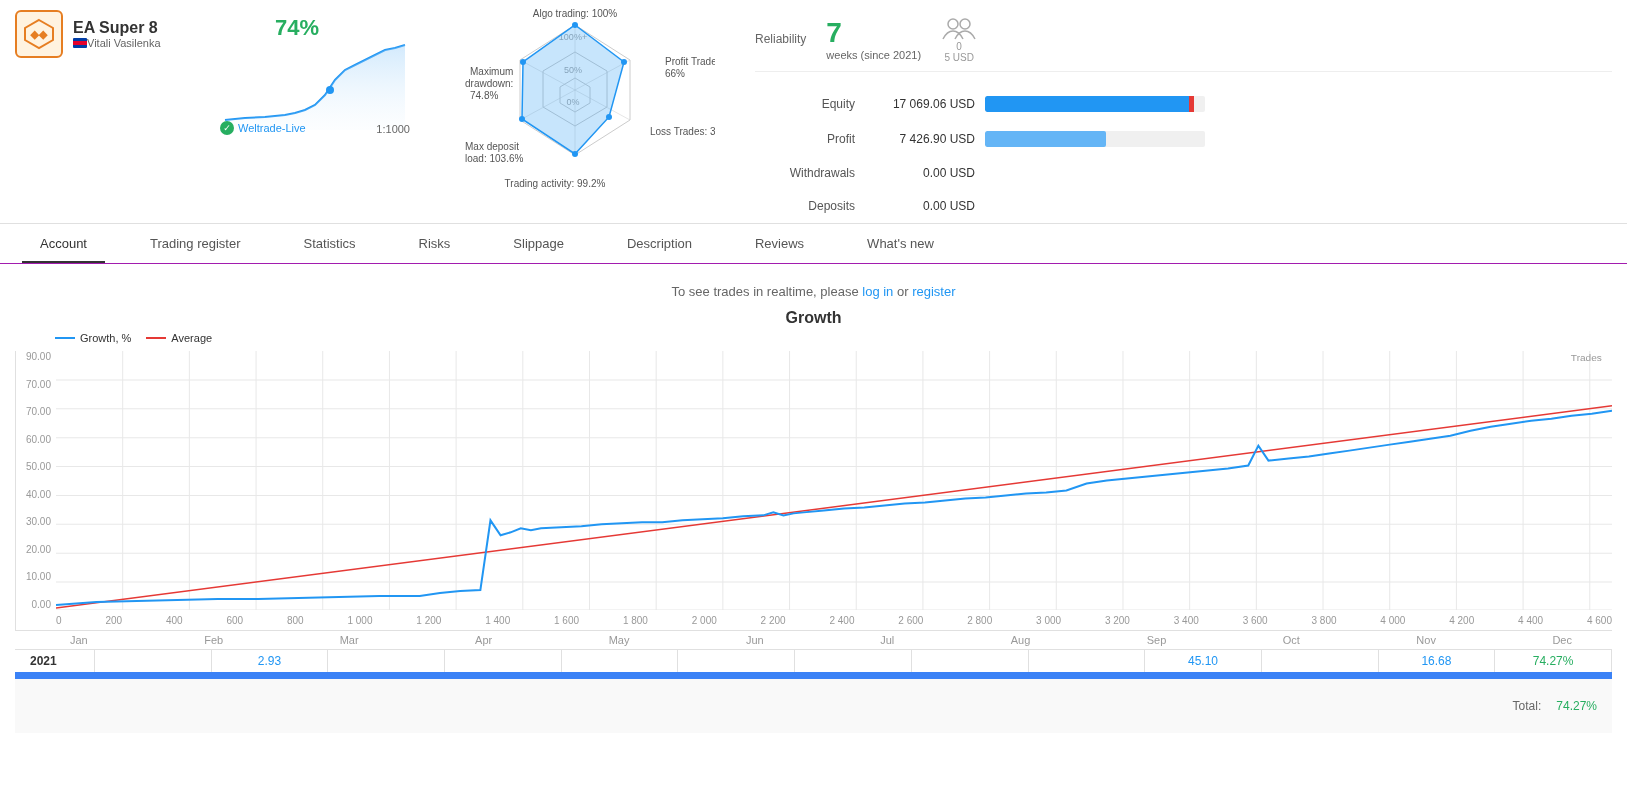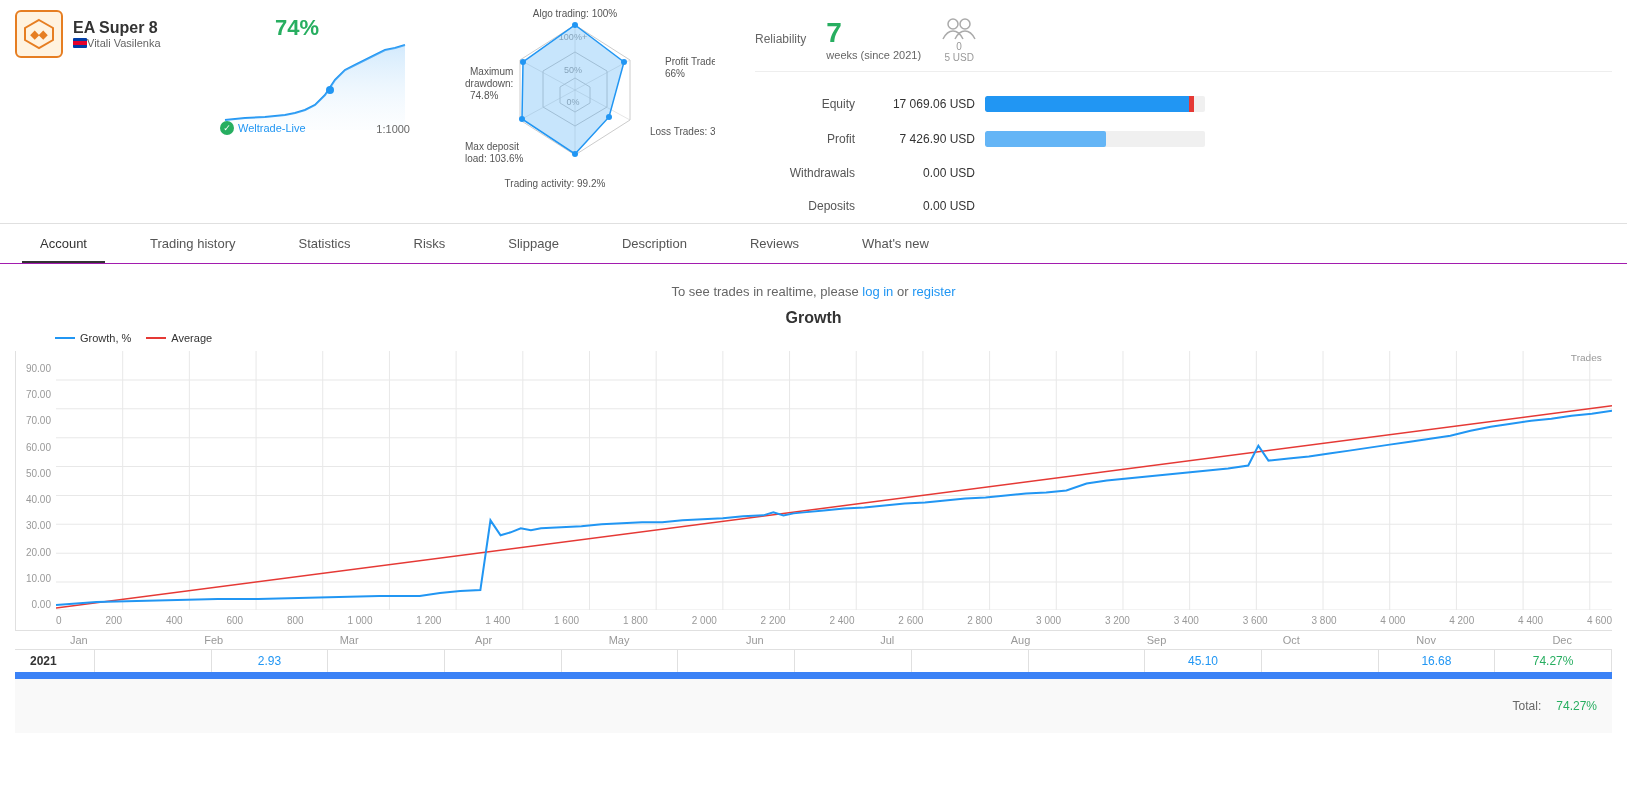--- a/index.html
+++ b/index.html
@@ -243,21 +243,21 @@
 
     .legend-item { display: flex; align-items: center; gap: 5px; }
     .legend-color { width: 20px; height: 2px; }
     .legend-blue { background: #2196f3; }
     .legend-red { background: #e53935; }
 
     
     .y-axis {
       position: absolute;
       left: 0;
-      top: 12px;
+      top: 0;
       bottom: 20px;
       width: 40px;
       display: flex;
       flex-direction: column;
       justify-content: space-between;
       align-items: flex-end;
       padding-right: 5px;
       font-size: 10px;
       color: #999;
     }
@@ -475,21 +475,21 @@
     <div class="stat-row">
       <span class="stat-label">Deposits</span>
       <span class="stat-value">0.00 USD</span>
     </div>
   </div>
 
 </div>
 
 <div class="tabs-section">
   <div class="tab-item active">Account</div>
-  <div class="tab-item">Trading history</div>
+  <div class="tab-item">Trading register</div>
   <div class="tab-item">Statistics</div>
   <div class="tab-item">Risks</div>
   <div class="tab-item">Slippage</div>
   <div class="tab-item">Description</div>
   <div class="tab-item">Reviews</div>
   <div class="tab-item">What's new</div>
 </div>
 
 <div class="main-chart-area">
   <p class="realtime-notice">To see trades in realtime, please <a href="#">log in</a> or <a href="#">register</a></p>

